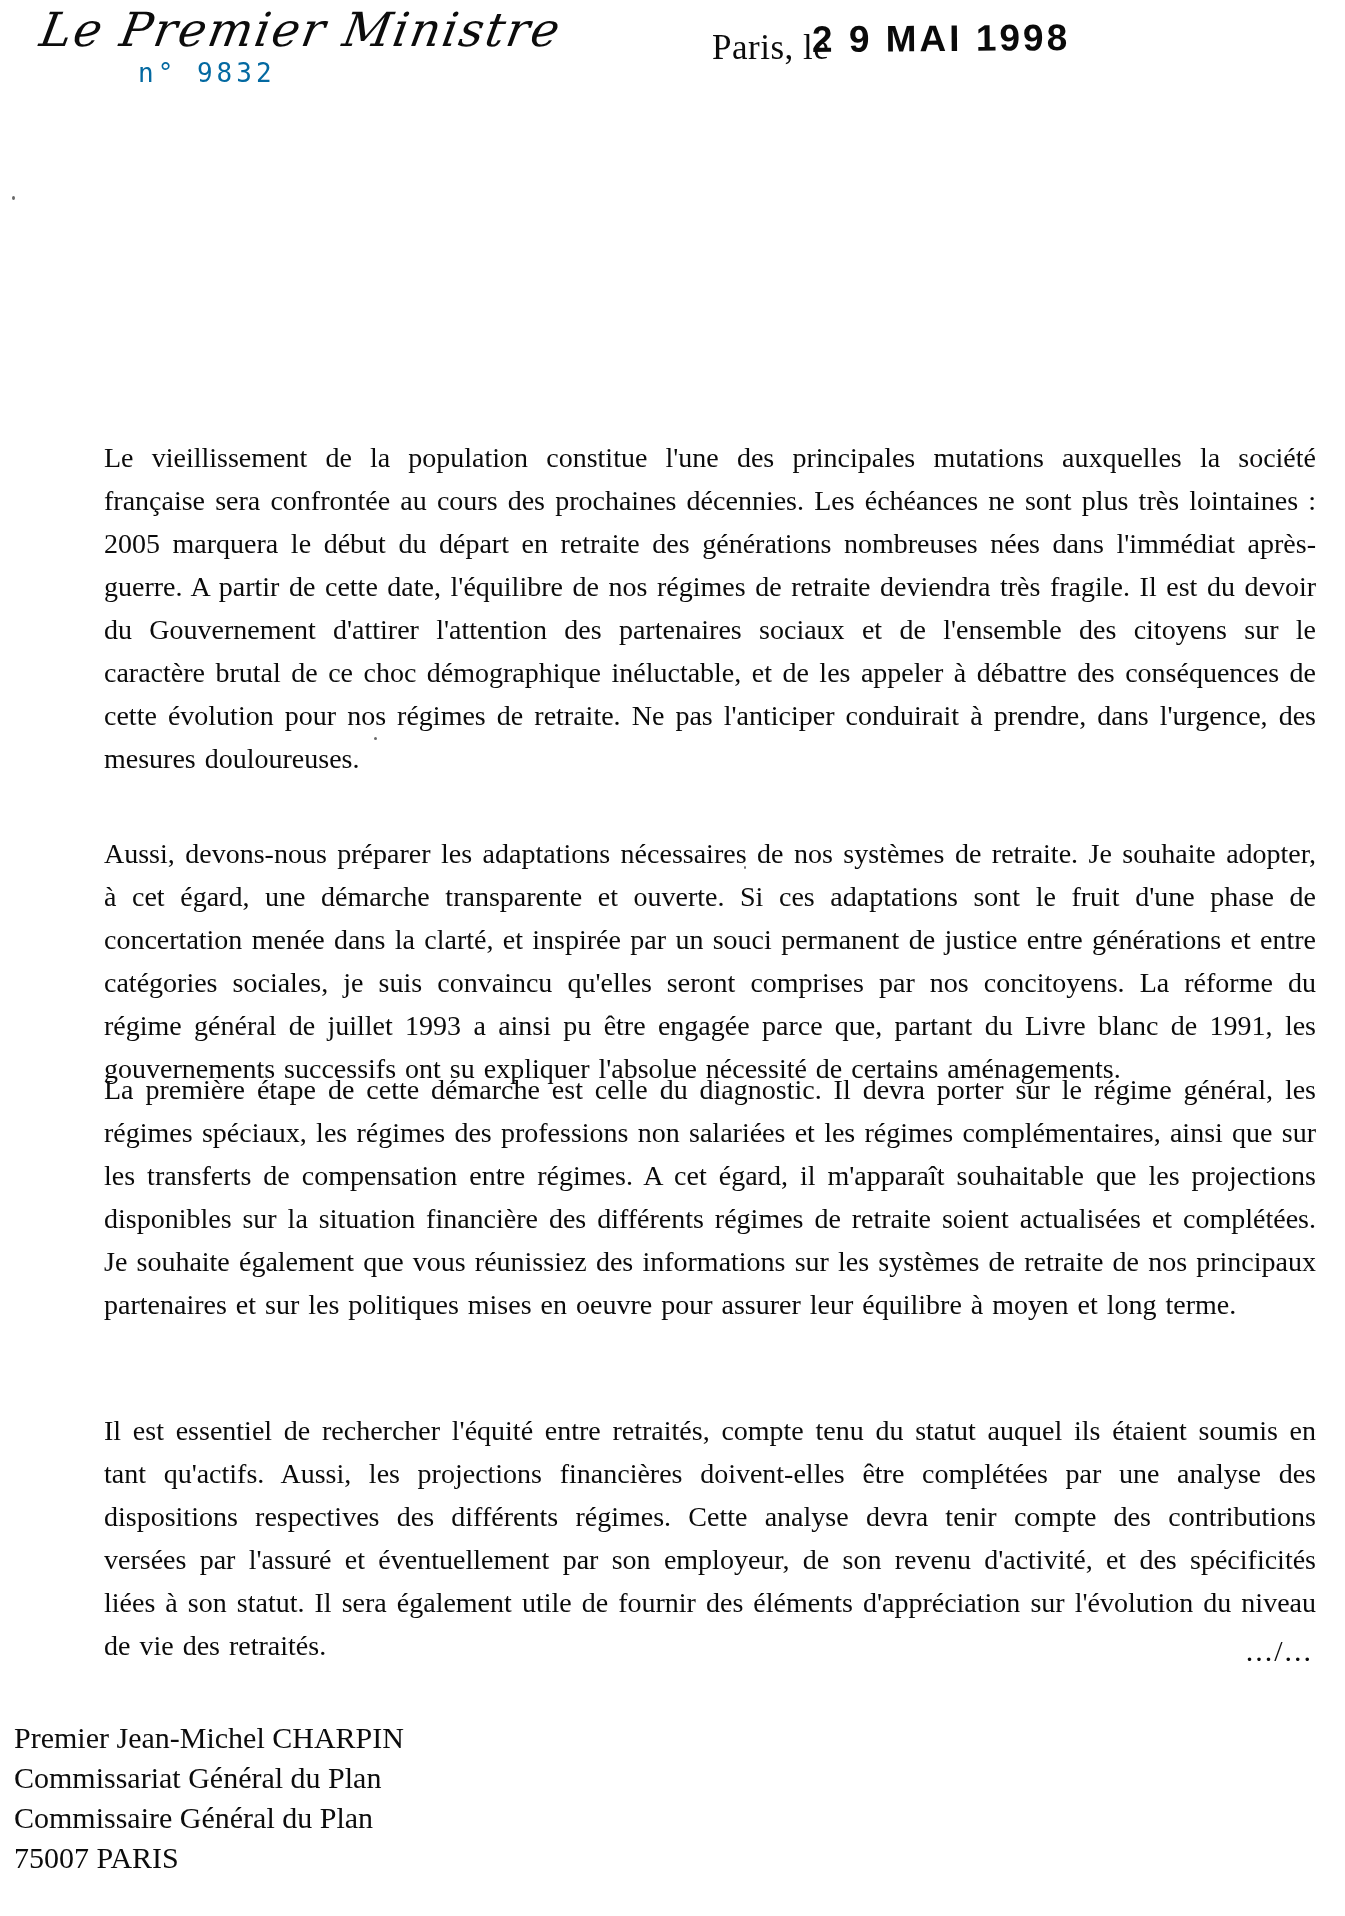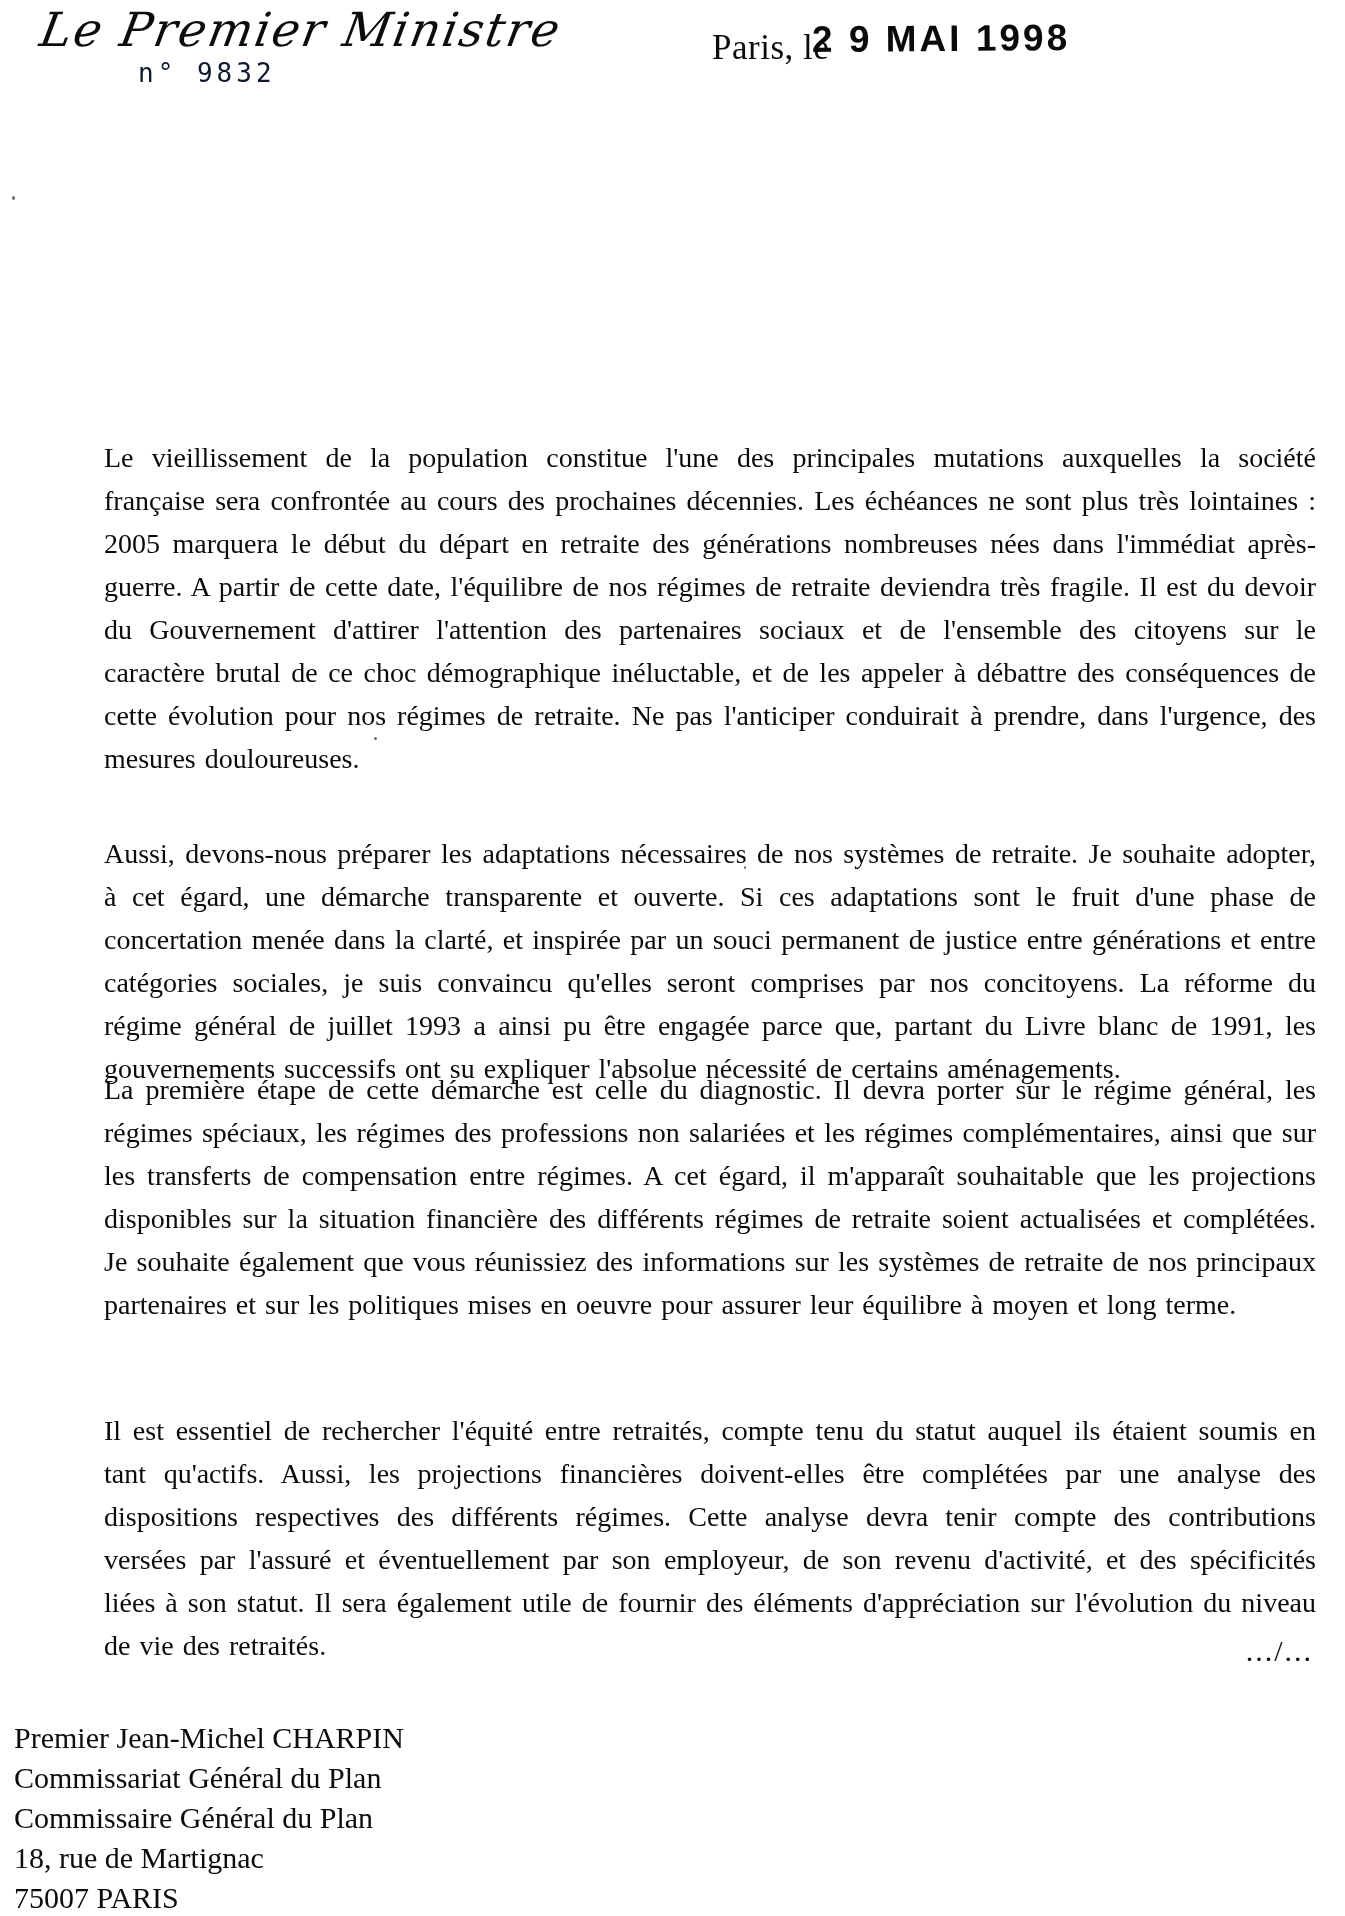--- a/index.html
+++ b/index.html
@@ -30,21 +30,21 @@
     transform-origin: left bottom;
     white-space: nowrap;
   }
   .reference-number {
     position: absolute;
     left: 138px;
     top: 58px;
     font-family: "DejaVu Sans Mono", monospace;
     font-size: 26px;
     letter-spacing: 4px;
-    color: #0f172a;
+    color: #0369a1;
   }
 
   
   .place-label {
     position: absolute;
     left: 712px;
     top: 28px;
     font-size: 35px;
     letter-spacing: 0.5px;
   }
@@ -132,21 +132,20 @@
   <p class="body-paragraph p3">La première étape de cette démarche est celle du diagnostic. Il devra porter sur le régime général, les régimes spéciaux, les régimes des professions non salariées et les régimes complémentaires, ainsi que sur les transferts de compensation entre régimes. A cet égard, il m'apparaît souhaitable que les projections disponibles sur la situation financière des différents régimes de retraite soient actualisées et complétées. Je souhaite également que vous réunissiez des informations sur les systèmes de retraite de nos principaux partenaires et sur les politiques mises en oeuvre pour assurer leur équilibre à moyen et long terme.</p>
 
   <p class="body-paragraph p4">Il est essentiel de rechercher l'équité entre retraités, compte tenu du statut auquel ils étaient soumis en tant qu'actifs. Aussi, les projections financières doivent-elles être complétées par une analyse des dispositions respectives des différents régimes. Cette analyse devra tenir compte des contributions versées par l'assuré et éventuellement par son employeur, de son revenu d'activité, et des spécificités liées à son statut. Il sera également utile de fournir des éléments d'appréciation sur l'évolution du niveau de vie des retraités.</p>
 
   <div class="continuation-mark">.../...</div>
 
   <div class="recipient-address">
     <div class="recipient-line">Premier Jean-Michel CHARPIN</div>
     <div class="recipient-line">Commissariat Général du Plan</div>
     <div class="recipient-line">Commissaire Général du Plan</div>
-    <div class="recipient-line">18, rue de Martignac</div>
     <div class="recipient-line">75007 PARIS</div>
   </div>
 
   <span class="speckle sp1"></span>
   <span class="speckle sp2"></span>
   <span class="speckle sp3"></span>
 
 </div>
 
 </body></html>

